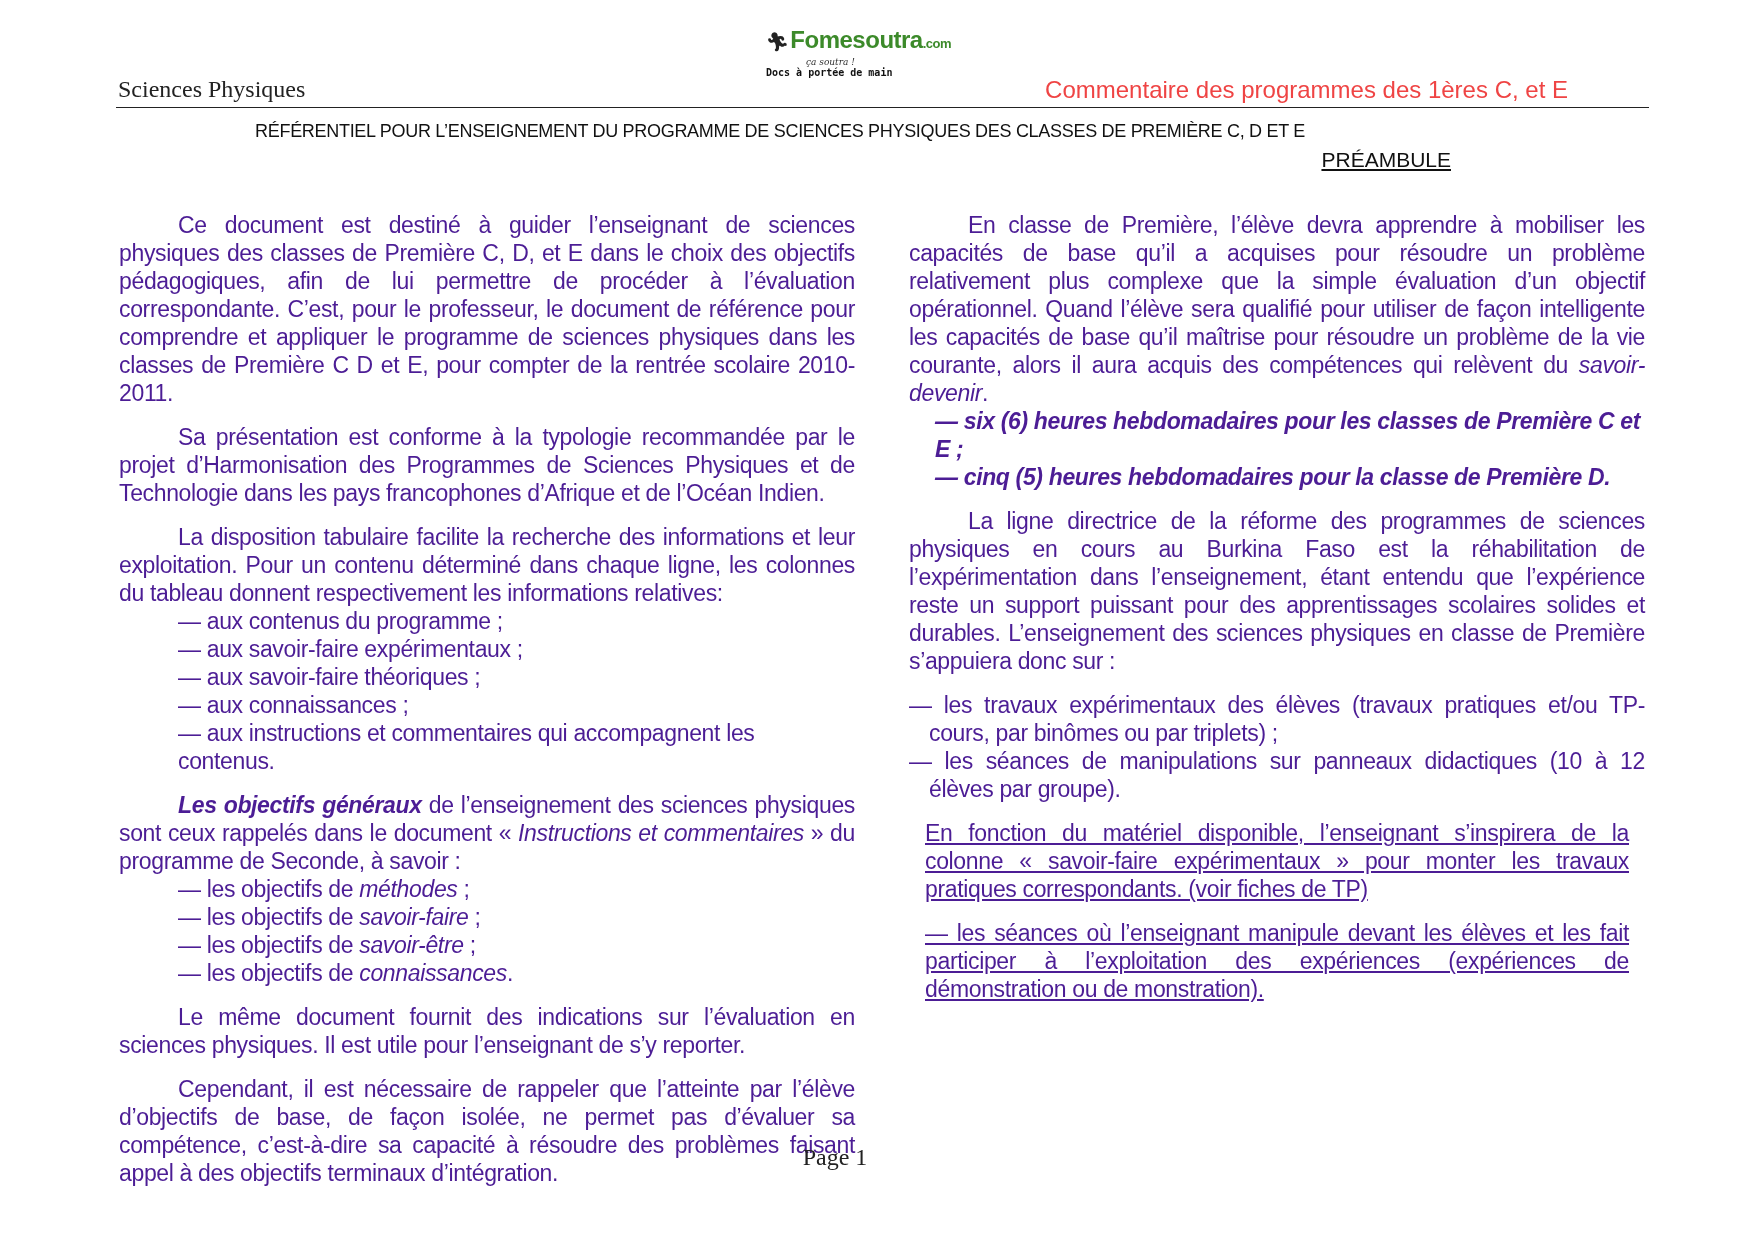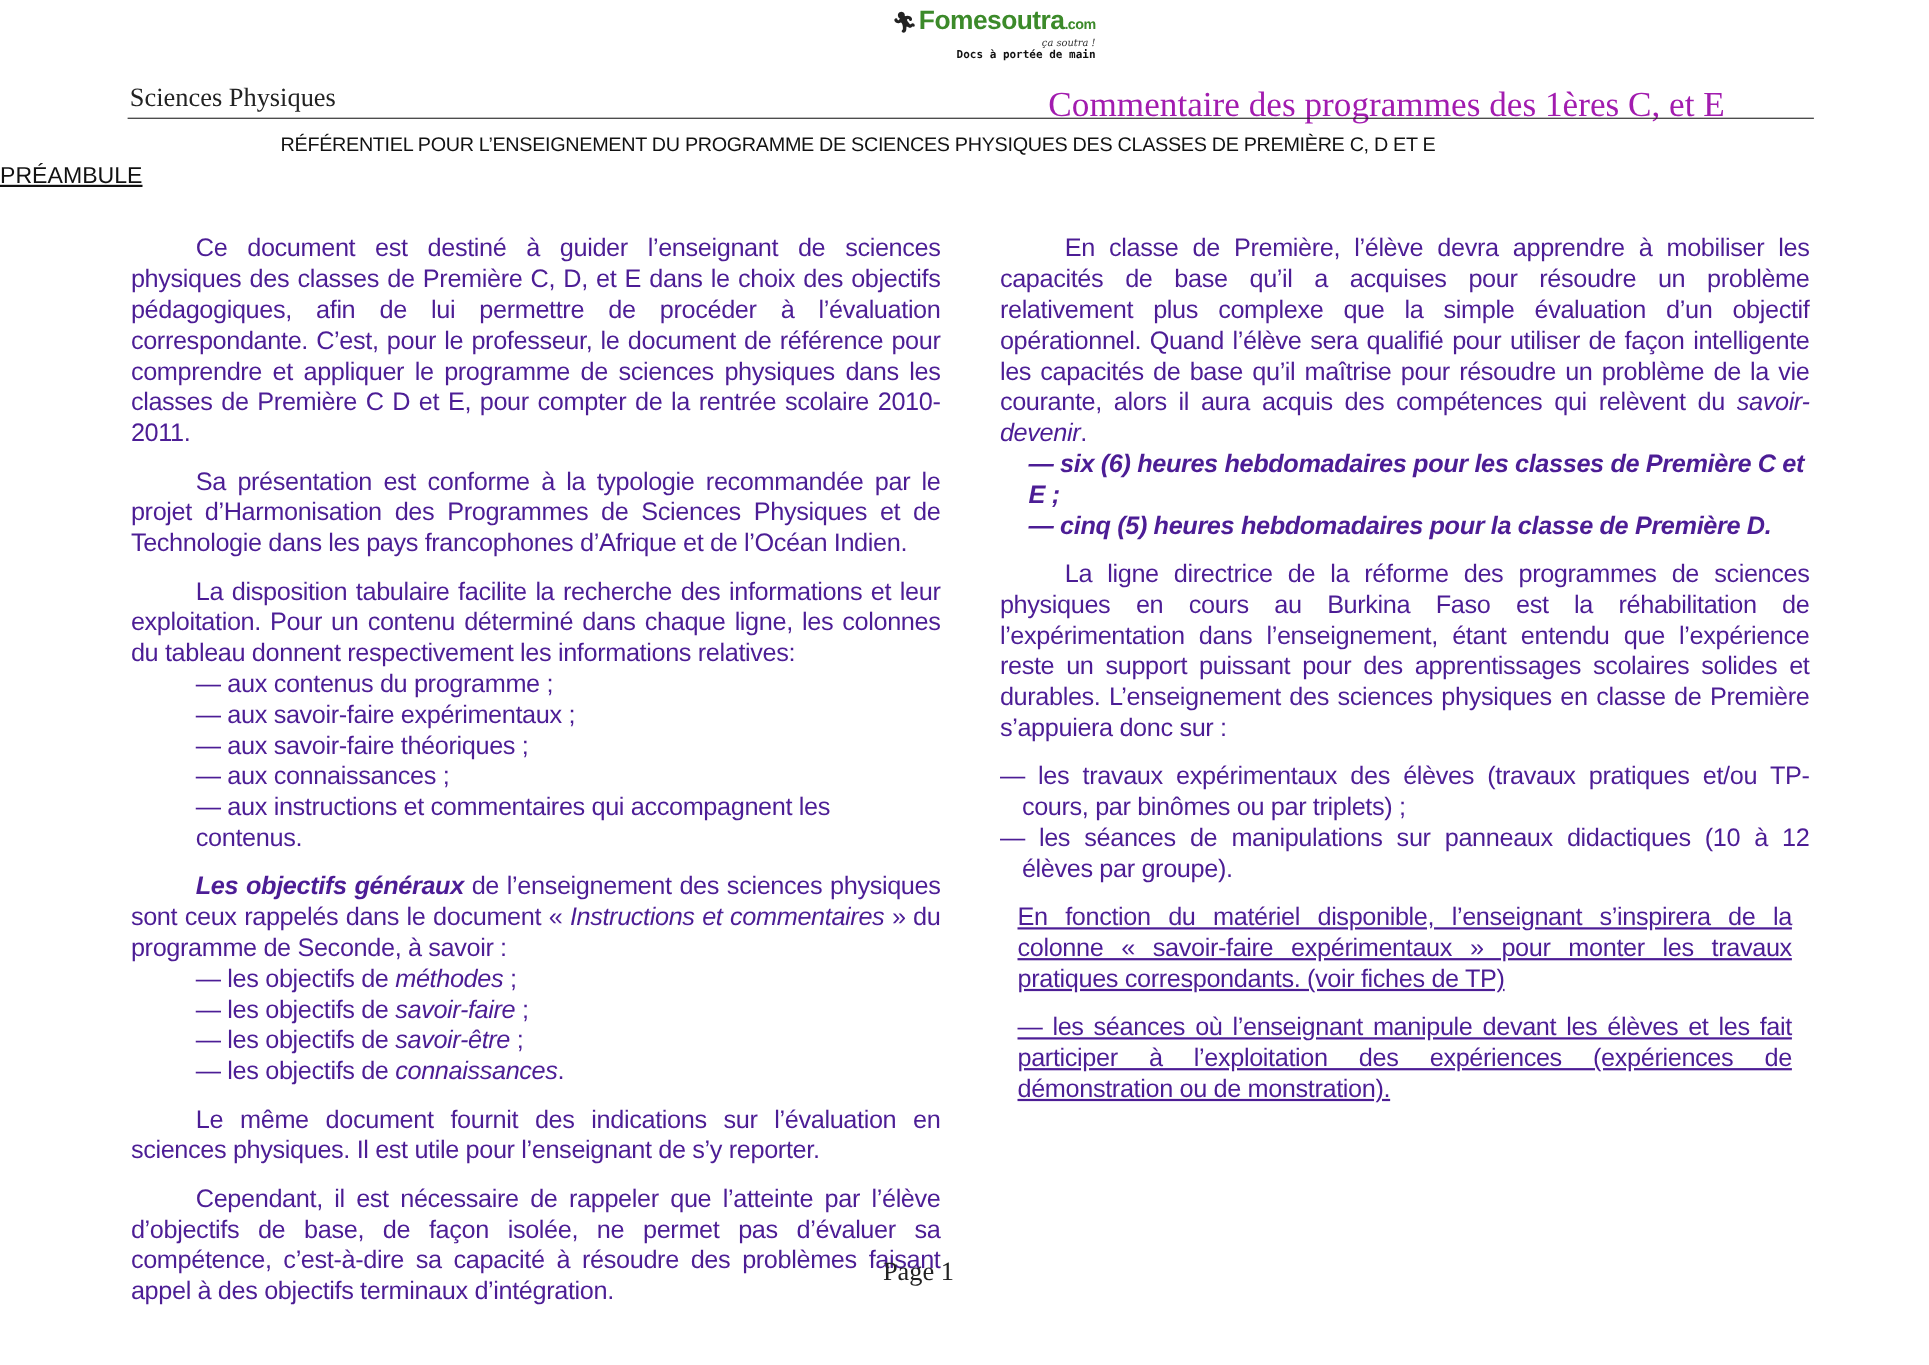--- a/index.html
+++ b/index.html
@@ -1,27 +1,27 @@
 <!DOCTYPE html>
 <html><head>
 <meta charset="utf-8">
 <style>
   html, body { margin: 0; padding: 0; background: #ffffff; }
   body { width: 1754px; height: 1241px; position: relative; overflow: hidden; color: #111; }
-  .logo { position: absolute; left: 766px; top: 6px; width: 230px; height: 54px; text-align: right; }
+  .logo { position: absolute; left: 766px; top: 27px; width: 230px; height: 54px; text-align: left; }
   .logo-line1 { font-family: "Liberation Sans", sans-serif; font-weight: bold; font-size: 24px; color: #3c8a2a; letter-spacing: -0.5px; line-height: 26px; }
   .logo-line1 .runner { color: #222; font-size: 18px; margin-right: 2px; }
   .logo-line1 .com { font-size: 13px; color: #3c8a2a; }
   .logo-line2 { font-family: "DejaVu Serif", serif; font-style: italic; font-size: 9px; color: #333; line-height: 10px; margin-left: 40px; }
   .logo-line3 { font-family: "DejaVu Sans Mono", monospace; font-size: 10px; color: #111; line-height: 12px; font-weight: bold; }
   .hdr-left { position: absolute; left: 118px; top: 76px; font-family: "Liberation Serif", serif; font-size: 24px; color: #222; }
-  .hdr-right { position: absolute; right: 186px; top: 76px; font-family: Liberation Serif, serif; font-size: 32px; color: #a21caf; }
+  .hdr-right { position: absolute; right: 186px; top: 76px; font-family: Liberation Sans, sans-serif; font-size: 24px; color: #ef4444; }
   .hdr-rule { position: absolute; left: 116px; width: 1533px; top: 107px; border-top: 1.5px solid #222; }
   .title { position: absolute; left: 0; width: 1560px; top: 121px; text-align: center; font-family: "Liberation Sans", sans-serif; font-size: 18px; letter-spacing: -0.3px; color: #111; }
-  .subtitle { position: absolute; left: 0; width: 1451px; top: 148px; text-align: left; font-family: "Liberation Sans", sans-serif; font-size: 21px; color: #111; }
+  .subtitle { position: absolute; left: 0; width: 1451px; top: 148px; text-align: right; font-family: "Liberation Sans", sans-serif; font-size: 21px; color: #111; }
   .subtitle span { text-decoration: underline; }
   .col { position: absolute; top: 211px; width: 736px; font-family: "Liberation Sans Narrow", "Liberation Sans", sans-serif; font-size: 23px; line-height: 28px; color: #4c1d95; letter-spacing: -0.35px; }
   .col.left { left: 119px; }
   .col.right { left: 909px; }
   .col p { margin: 0 0 16px 0; text-align: justify; text-indent: 59px; }
   .col ul.dash { list-style: none; margin: -16px 0 16px 0; padding: 0 0 0 59px; }
   .col ul.dash li { margin: 0; }
   .col ul.bold-list { list-style: none; margin: -16px 0 16px 0; padding: 0 0 0 26px; font-weight: bold; font-style: italic; }
   .col .hang { padding-left: 20px; text-indent: -20px; text-align: justify; margin: 0; }
   .col .plain { margin: 16px; text-align: justify; text-decoration: underline; }

